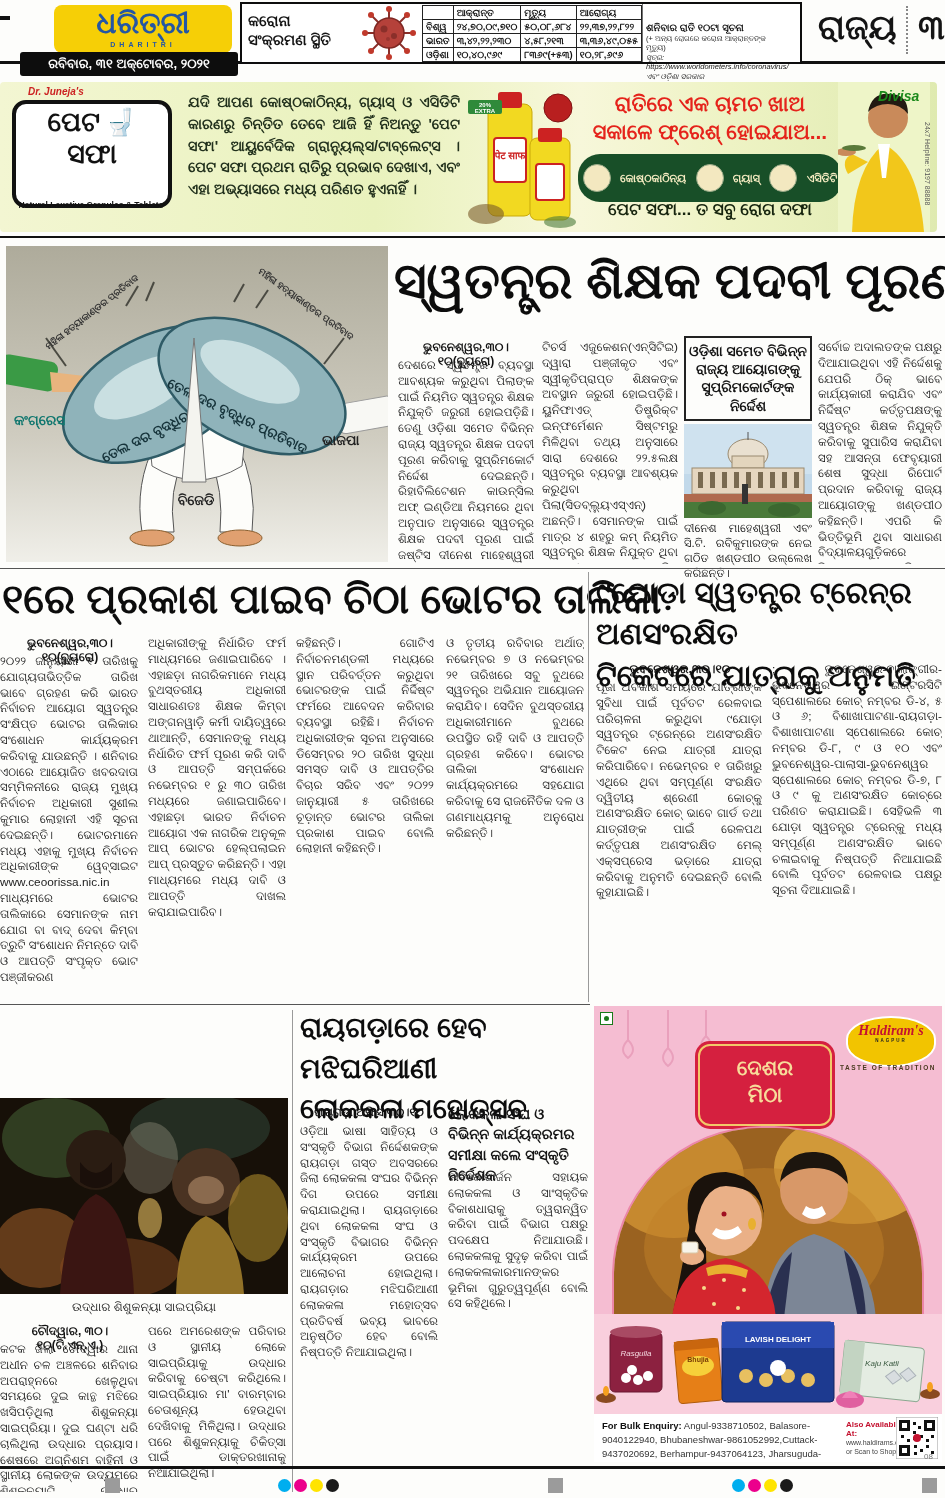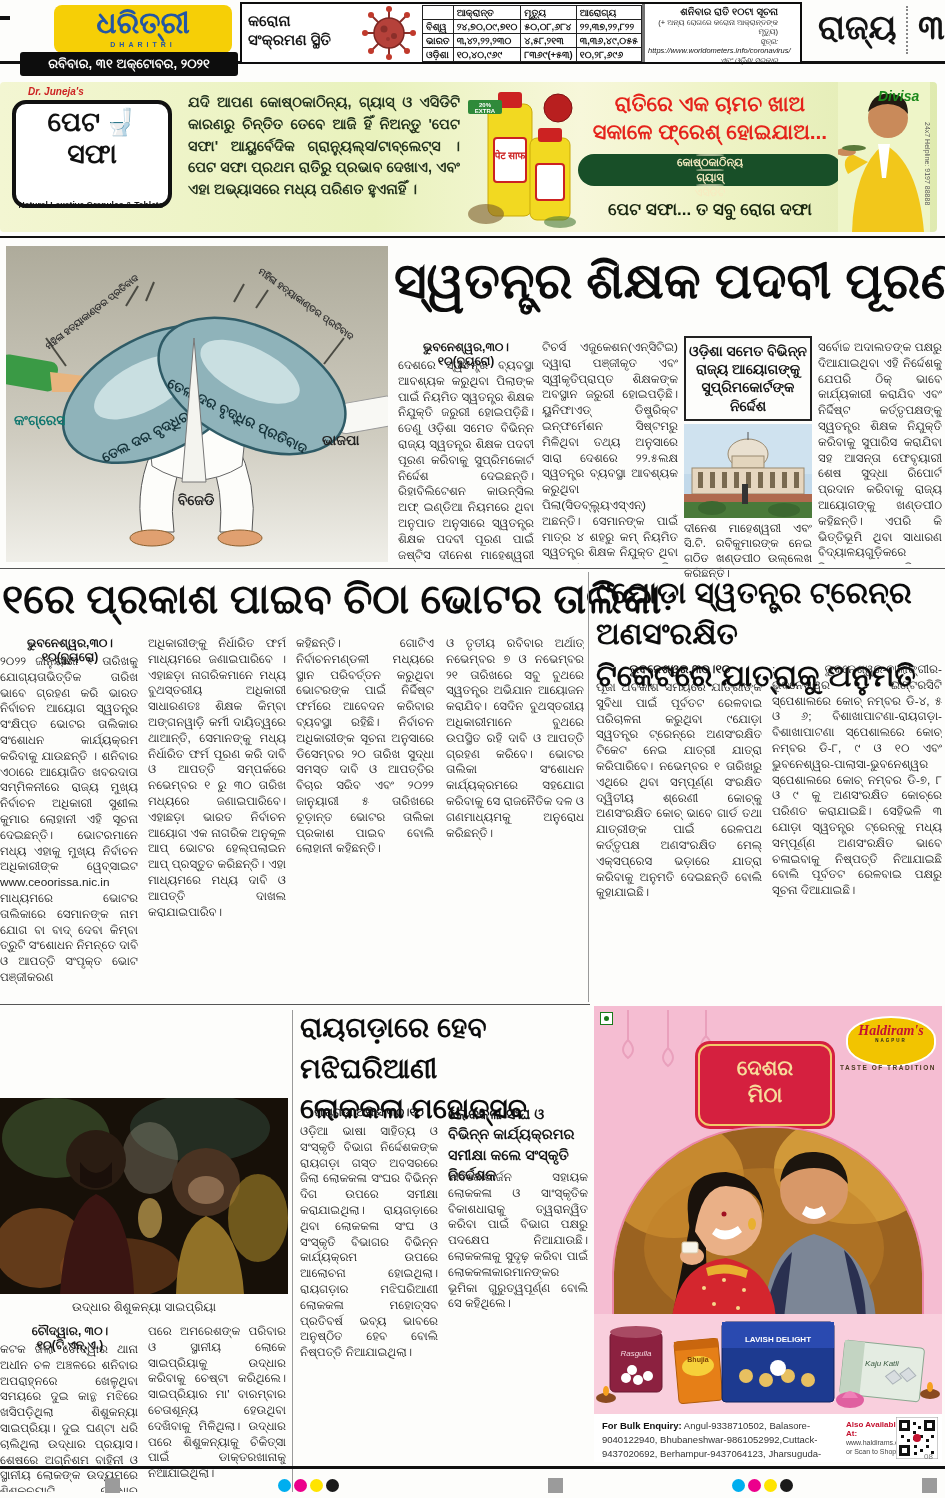--- a/index.html
+++ b/index.html
@@ -14,21 +14,21 @@
   
   #logo-box{background:#f6cf06;border-radius:8px;text-align:center;}
   #logo-main{font-size:30px;font-weight:bold;color:#2456a4;line-height:36px;}
   #logo-sub{font-size:7px;font-weight:bold;color:#2456a4;letter-spacing:4px;}
   #date-bar{background:#0d0d0d;color:#fff;font-weight:bold;font-size:13px;text-align:center;
             line-height:24px;border-radius:3px;}
   #corona-panel{border:2px solid #0d0d0d;background:#fff;display:flex;align-items:stretch;}
   #corona-title{width:106px;font-weight:bold;font-size:15px;line-height:1.25;padding:8px 2px 0 6px;}
   .ctab{border-collapse:collapse;font-size:9.5px;font-weight:bold;margin-top:1px;}
   .ctab th,.ctab td{border:1px solid #222;padding:0 3px;line-height:12px;text-align:left;white-space:nowrap;}
-  #corona-note{width:130px;border-left:3px solid #737373;padding:2px 3px;text-align:right;}
+  #corona-note{width:130px;border-left:1px solid #737373;padding:18px 3px;text-align:left;}
   #corona-note .t1{font-weight:bold;font-size:10px;}
   #corona-note .t2{font-size:7.5px;line-height:1.25;}
   #corona-note .t3{font-size:7.5px;font-style:italic;line-height:1.25;}
   #section-name{font-size:34px;font-weight:bold;}
   #page-num{font-size:34px;font-weight:bold;}
   .dotted-v{border-left:2px dotted #888;}
   
   #ad-top{background:linear-gradient(90deg,#f3f6d2 0%,#e9f2bd 40%,#f7f7da 62%,#eef3c4 78%,#dfeab0 100%);
           border-radius:4px;overflow:hidden;}
   #ps-logo-box{background:#fff;border:4px solid #111;border-radius:14px;text-align:center;padding:2px 0;}
@@ -186,21 +186,21 @@
         <ellipse cx="94" cy="136" rx="16" ry="6" fill="#4a7a3a" opacity="0.6"></ellipse>
       </svg>
       <div class="abs" style="left:3px;top:16px;width:32px;font-size:6px;font-weight:bold;color:#fff;text-align:center;">20% EXTRA</div>
       <div class="abs" style="left:28px;top:62px;width:32px;font-size:10px;font-weight:bold;color:#c22;text-align:center;">पेट साफ</div>
     </div>
 
     <div class="abs" style="left:584px;top:8px;width:252px;">
       <div class="ad-red">ରାତିରେ ଏକ ଚାମଚ ଖାଅ</div>
       <div class="ad-red">ସକାଳେ ଫ୍ରେଶ୍ ହୋଇଯାଅ...</div>
     </div>
-    <div id="benefit-band" class="abs" style="left:578px;top:72px;width:264px;height:32px;flex-direction:column;">
+    <div id="benefit-band" class="abs" style="left:578px;top:72px;width:264px;height:48px;">
       <span class="benefit-ico"></span>
       <span class="benefit-lbl">କୋଷ୍ଠକାଠିନ୍ୟ</span>
       <span class="benefit-ico"></span>
       <span class="benefit-lbl">ଗ୍ୟାସ୍</span>
       <span class="benefit-ico"></span>
       <span class="benefit-lbl">ଏସିଡିଟି</span>
     </div>
     <div id="ad-tagline" class="abs" style="left:578px;top:118px;width:264px;">ପେଟ ସଫା... ତ ସବୁ ରୋଗ ଦଫା</div>
 
     <div class="abs" style="left:838px;top:0;width:92px;height:150px;">

